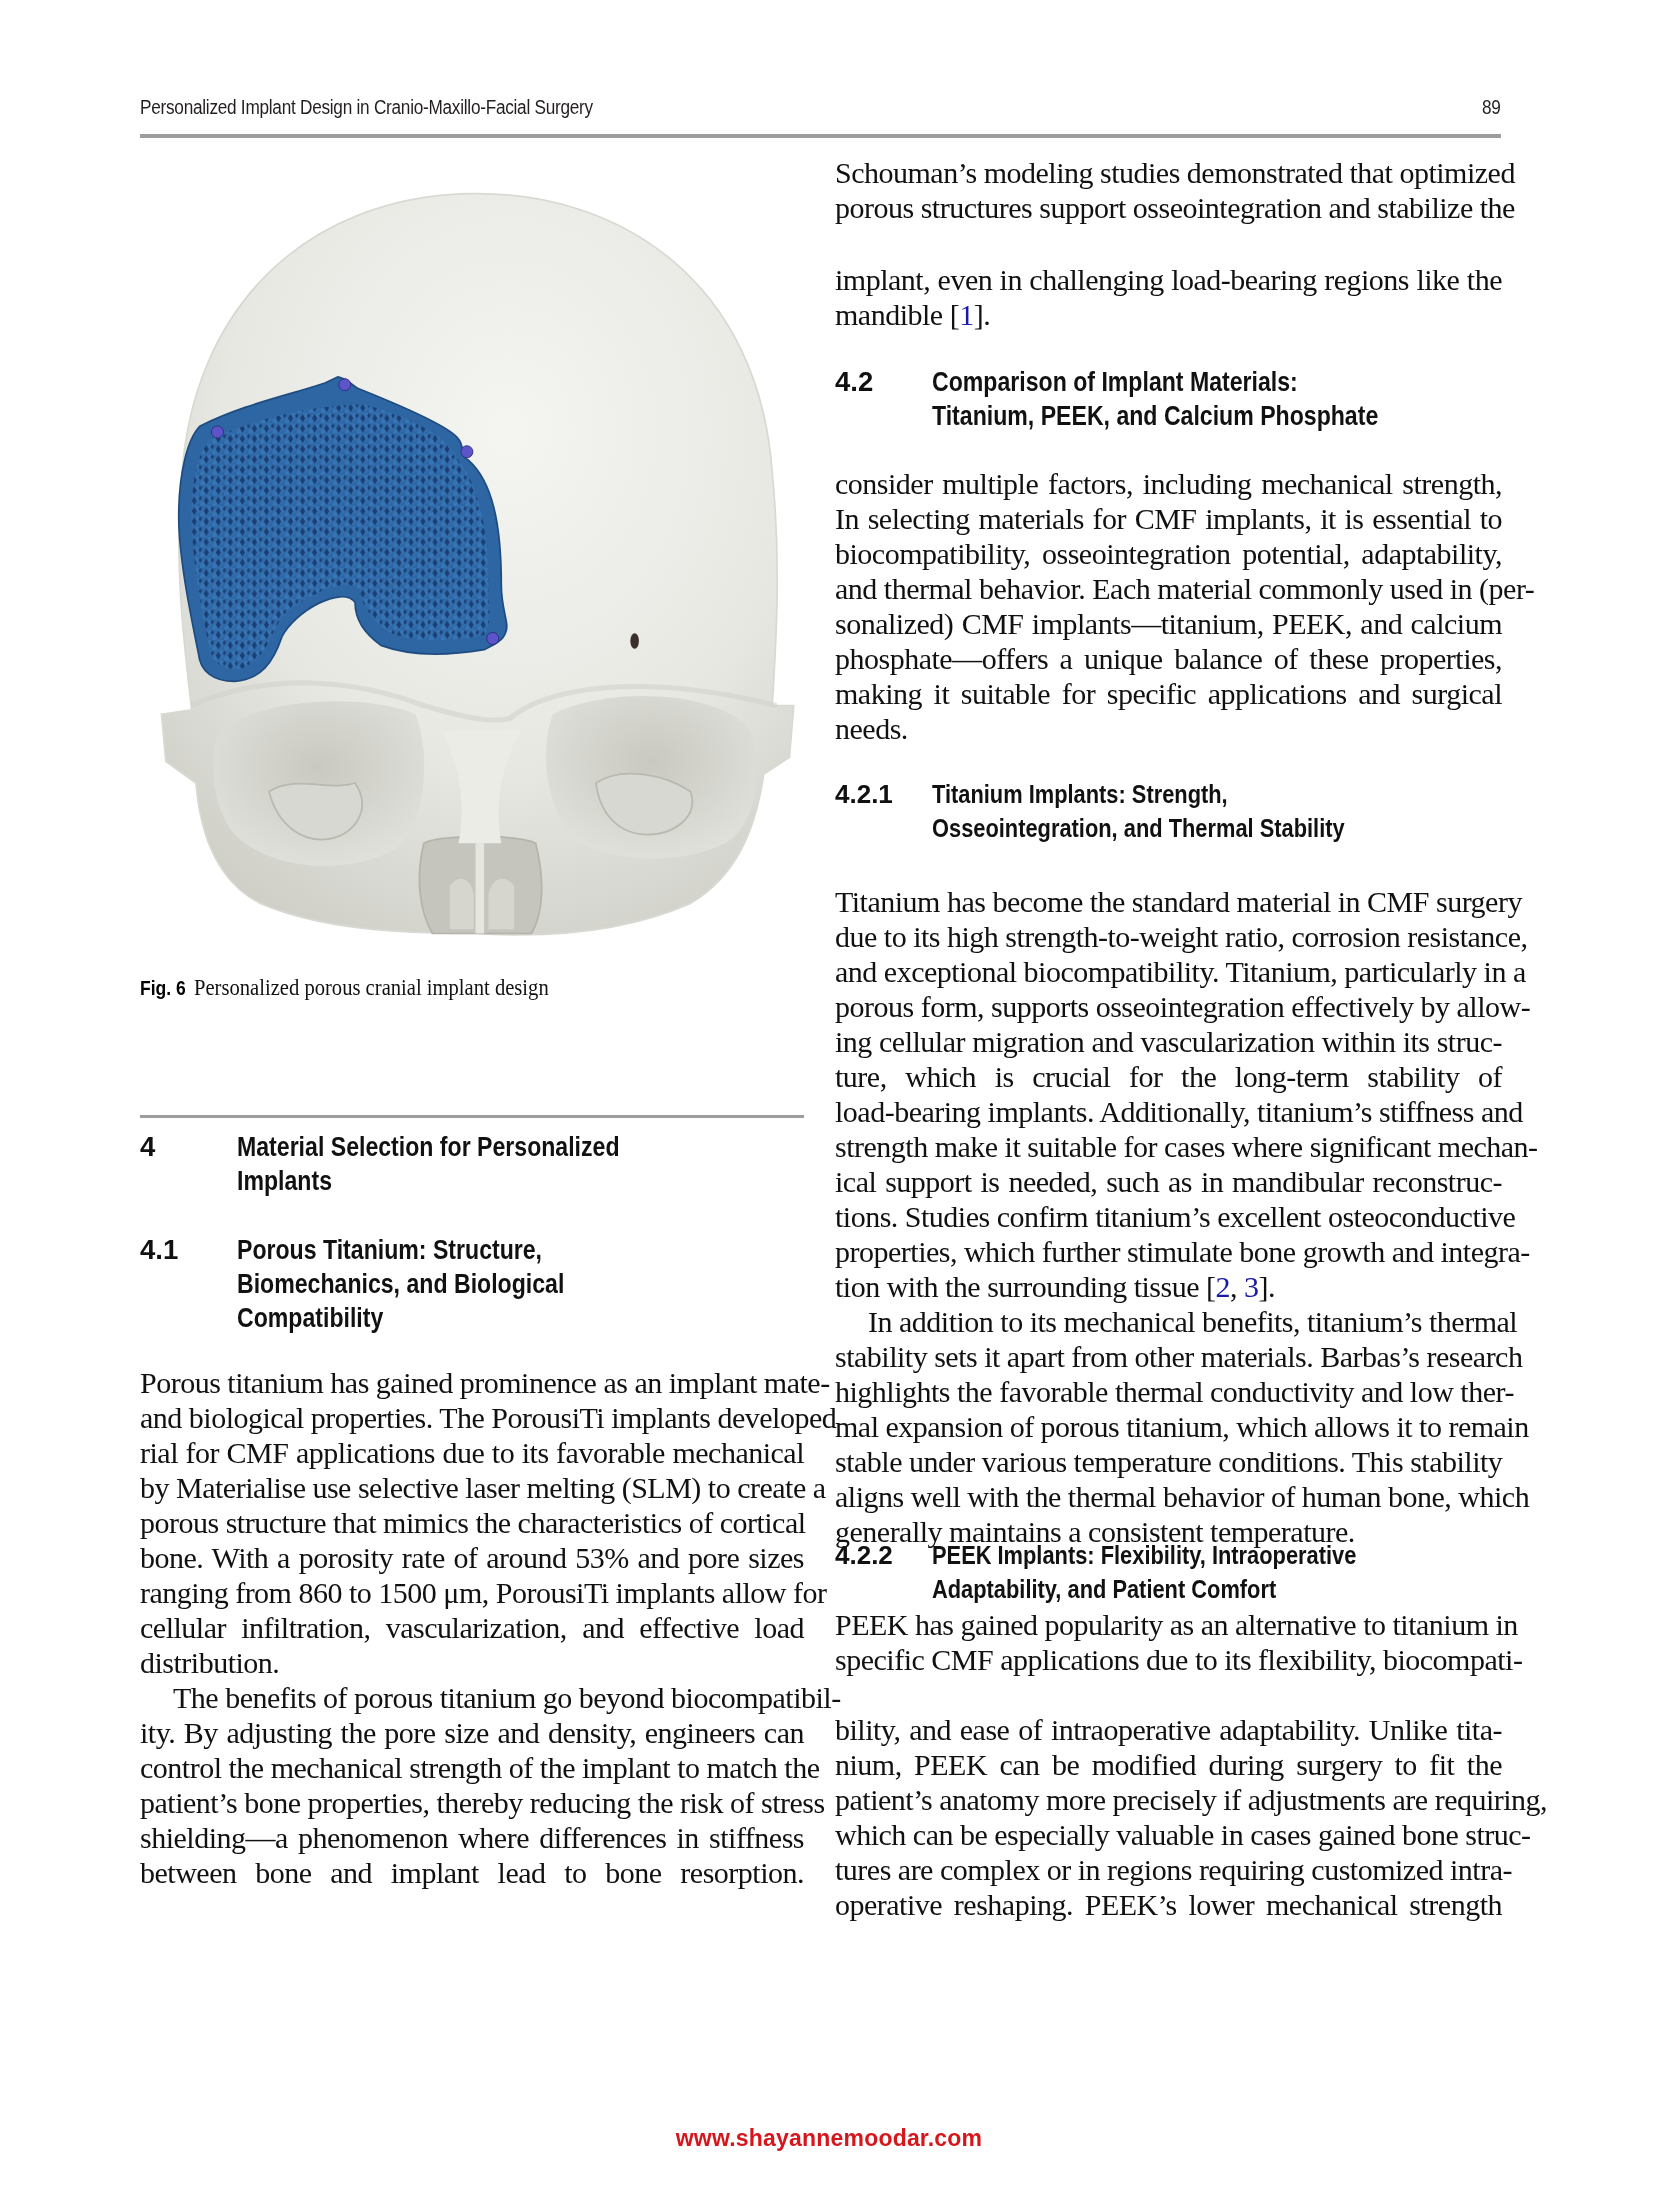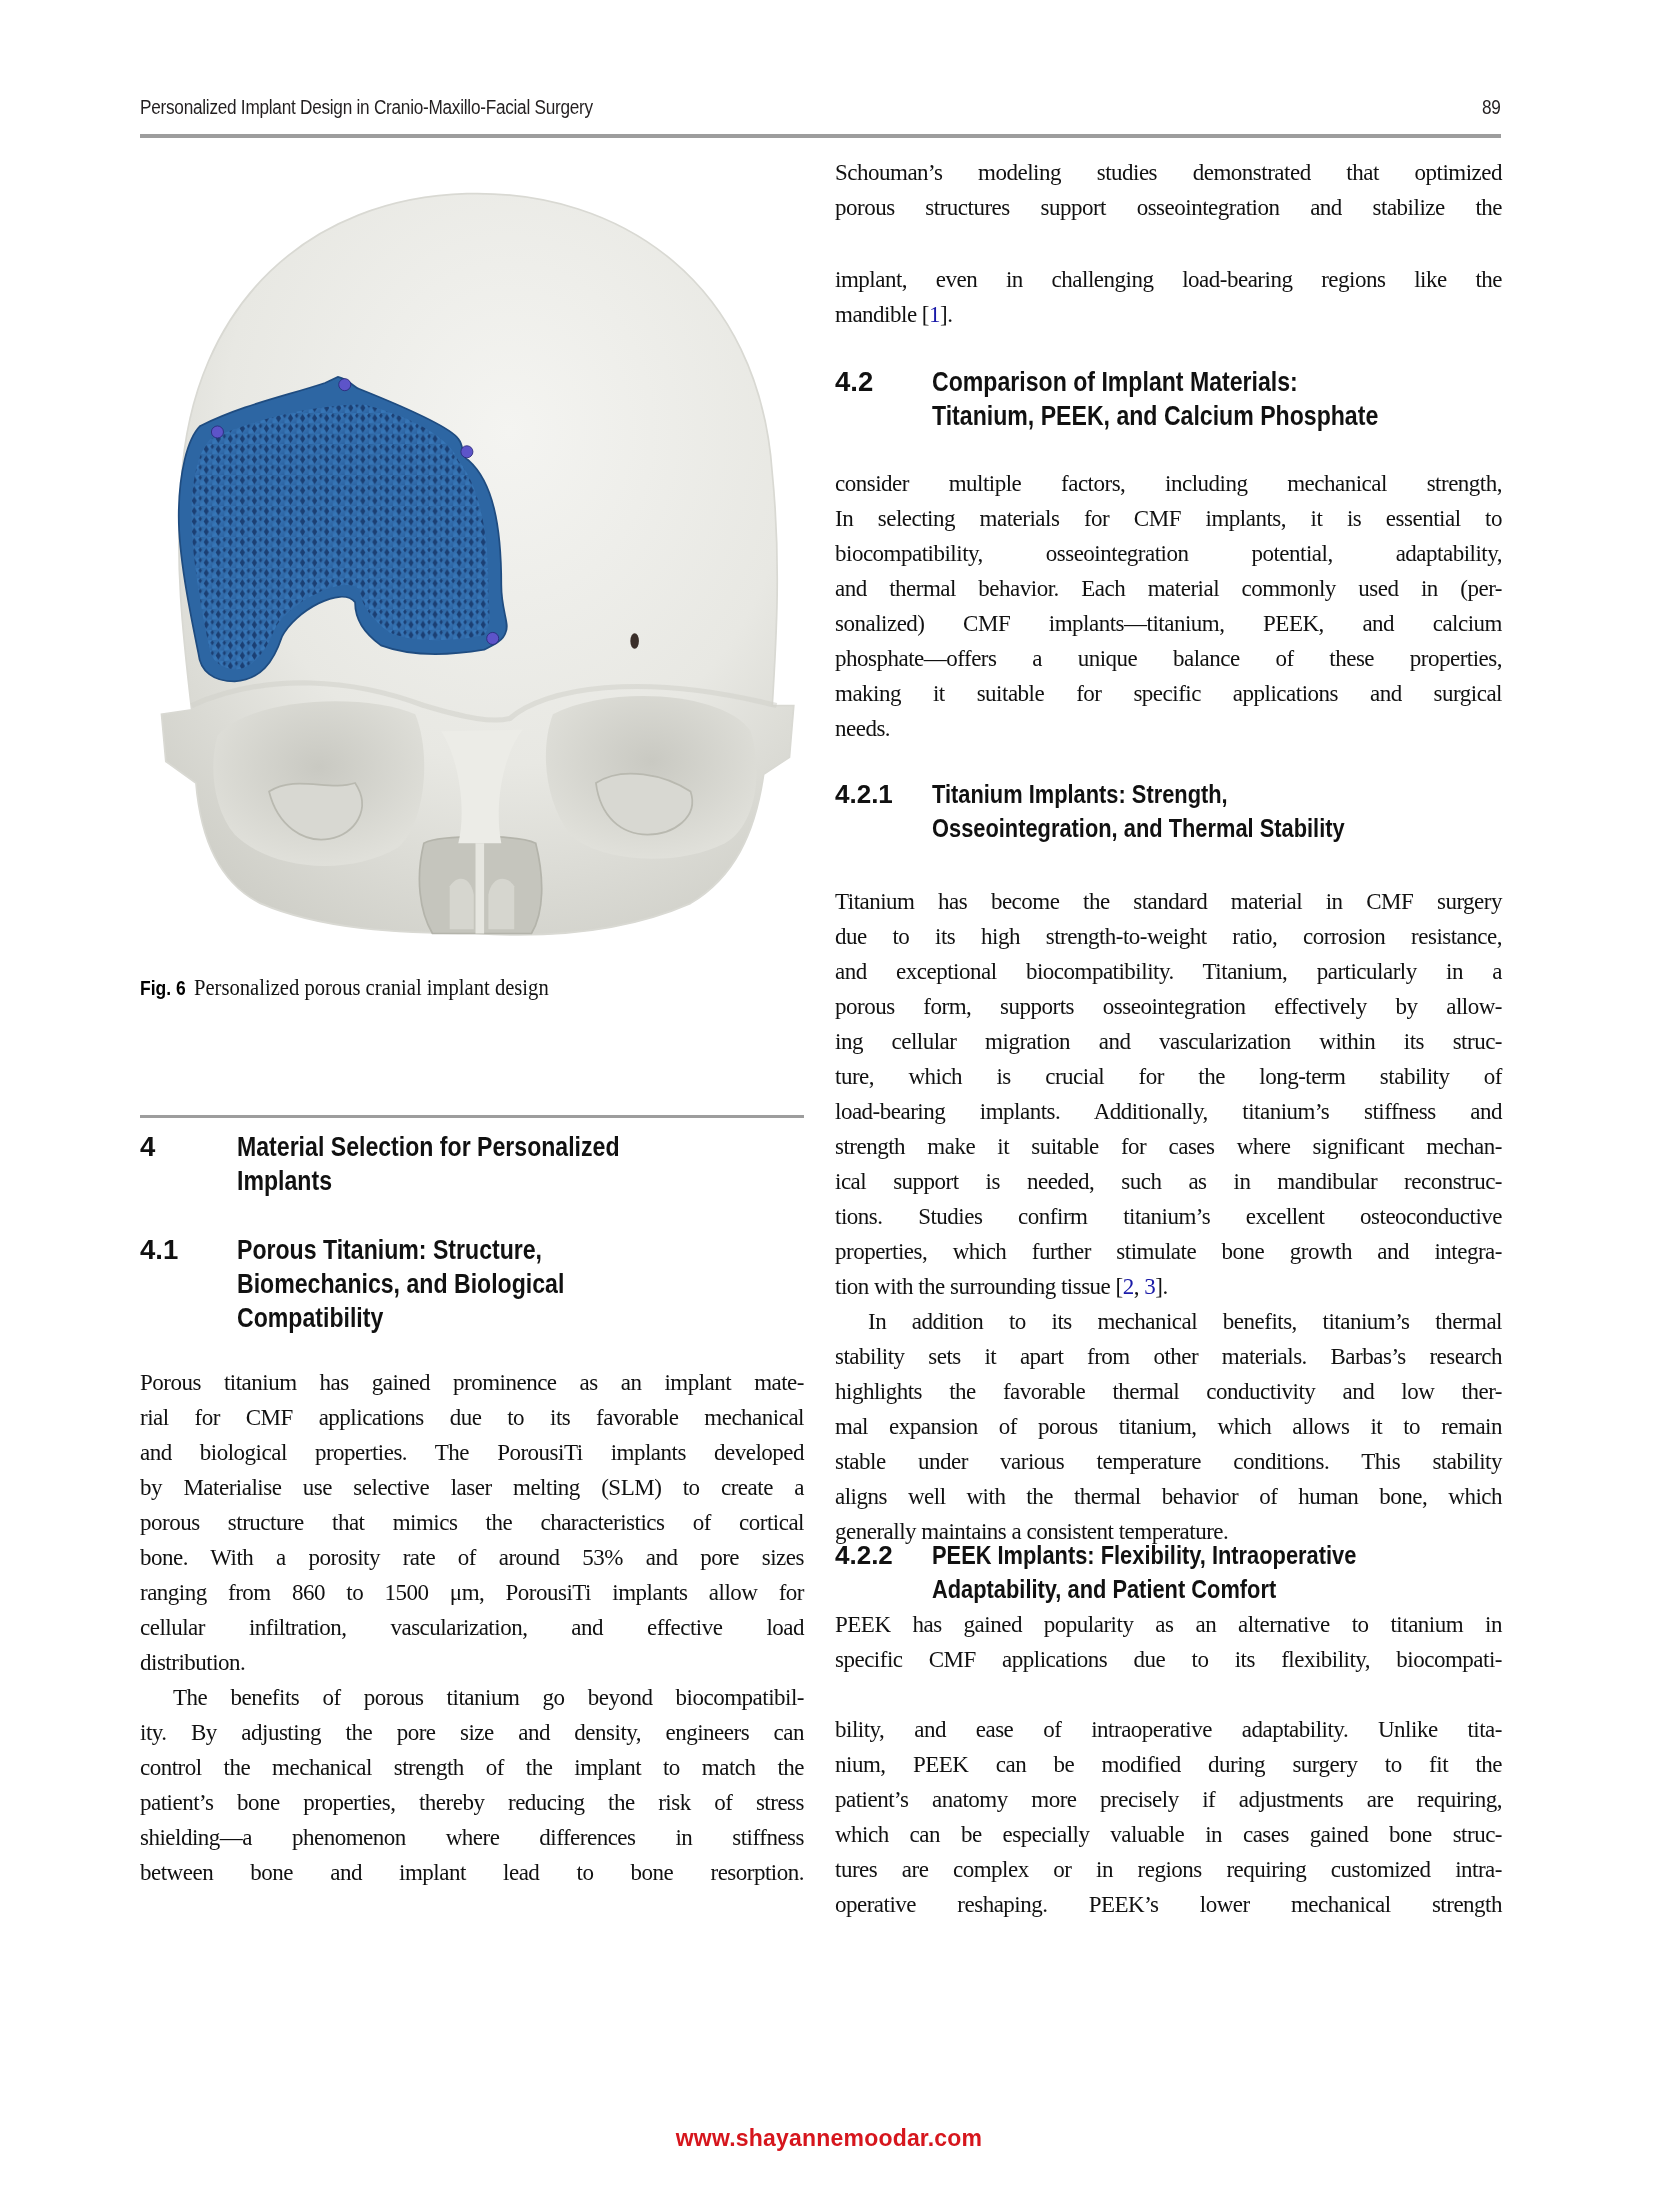--- a/index.html
+++ b/index.html
@@ -6,21 +6,21 @@
   body { width:1658px; height:2203px; position:relative; overflow:hidden; }
   .page { position:absolute; left:0; top:0; width:1658px; height:2203px; background:#ffffff; }
 
   .running-head { position:absolute; left:140px; top:96px; width:1361px; height:29px;
     font-family:"Liberation Sans Narrow","Liberation Sans",sans-serif; font-size:20px; color:#231f20;
     letter-spacing:-0.3px; }
   .running-head .title { position:absolute; left:0; top:0; transform:scaleX(0.86); transform-origin:left top; white-space:nowrap; }
   .running-head .pageno { position:absolute; right:0; top:0; transform:scaleX(0.86); transform-origin:right top; }
   .head-rule { position:absolute; left:140px; top:134px; width:1361px; height:4.3px; background:#9d9d9d; }
 
-  .col { position:absolute; font-family:"Liberation Serif",serif; font-size:23px; line-height:35px; color:#111; }
+  .col { position:absolute; font-family:"Liberation Serif",serif; font-size:30px; line-height:35px; color:#111; }
   .col p { margin:0; text-align:justify; text-align-last:left; }
   .col p .ln { display:block; text-align:justify; text-align-last:justify; white-space:nowrap; }
   .col p .ln.last { text-align-last:left; }
   .cite { color:#1a1aa8; }
 
   .sans-cond { font-family:"Liberation Sans",sans-serif; font-weight:bold; color:#111; }
   .heading { position:absolute; }
   .heading .num { position:absolute; left:0; top:0; }
   .heading .txt { position:absolute; top:0; white-space:nowrap; transform-origin:left top; }
   .heading .line { display:block; }
@@ -123,22 +123,22 @@
     <span class="txt" style="left:97px; transform:scaleX(0.84);">
       <span class="line">Porous Titanium: Structure,</span>
       <span class="line">Biomechanics, and Biological</span>
       <span class="line">Compatibility</span>
     </span>
   </div>
 
   <div class="col" style="left:140px; top:1365px; width:664px;">
     <p>
       <span class="ln" style="letter-spacing: -0.5px;">Porous titanium has gained prominence as an implant mate-</span>
+      <span class="ln" style="letter-spacing: -0.5px;">and biological properties. The PorousiTi implants developed</span>
       <span class="ln" style="letter-spacing: -0.5px;">rial for CMF applications due to its favorable mechanical</span>
-      <span class="ln" style="letter-spacing: -0.5px;">and biological properties. The PorousiTi implants developed</span>
       <span class="ln" style="letter-spacing: -0.5px;">by Materialise use selective laser melting (SLM) to create a</span>
       <span class="ln" style="letter-spacing: -0.5px;">porous structure that mimics the characteristics of cortical</span>
       <span class="ln" style="letter-spacing: -0.5px;">bone. With a porosity rate of around 53% and pore sizes</span>
       <span class="ln" style="letter-spacing: -0.5px;">ranging from 860 to 1500 μm, PorousiTi implants allow for</span>
       <span class="ln" style="letter-spacing: -0.5px;">cellular infiltration, vascularization, and effective load</span>
       <span class="ln last" style="letter-spacing: -0.5px;">distribution.</span>
     </p>
     <p>
       <span class="ln" style="padding-left: 33px; letter-spacing: -0.5px;">The benefits of porous titanium go beyond biocompatibil-</span>
       <span class="ln" style="letter-spacing: -0.5px;">ity. By adjusting the pore size and density, engineers can</span>

